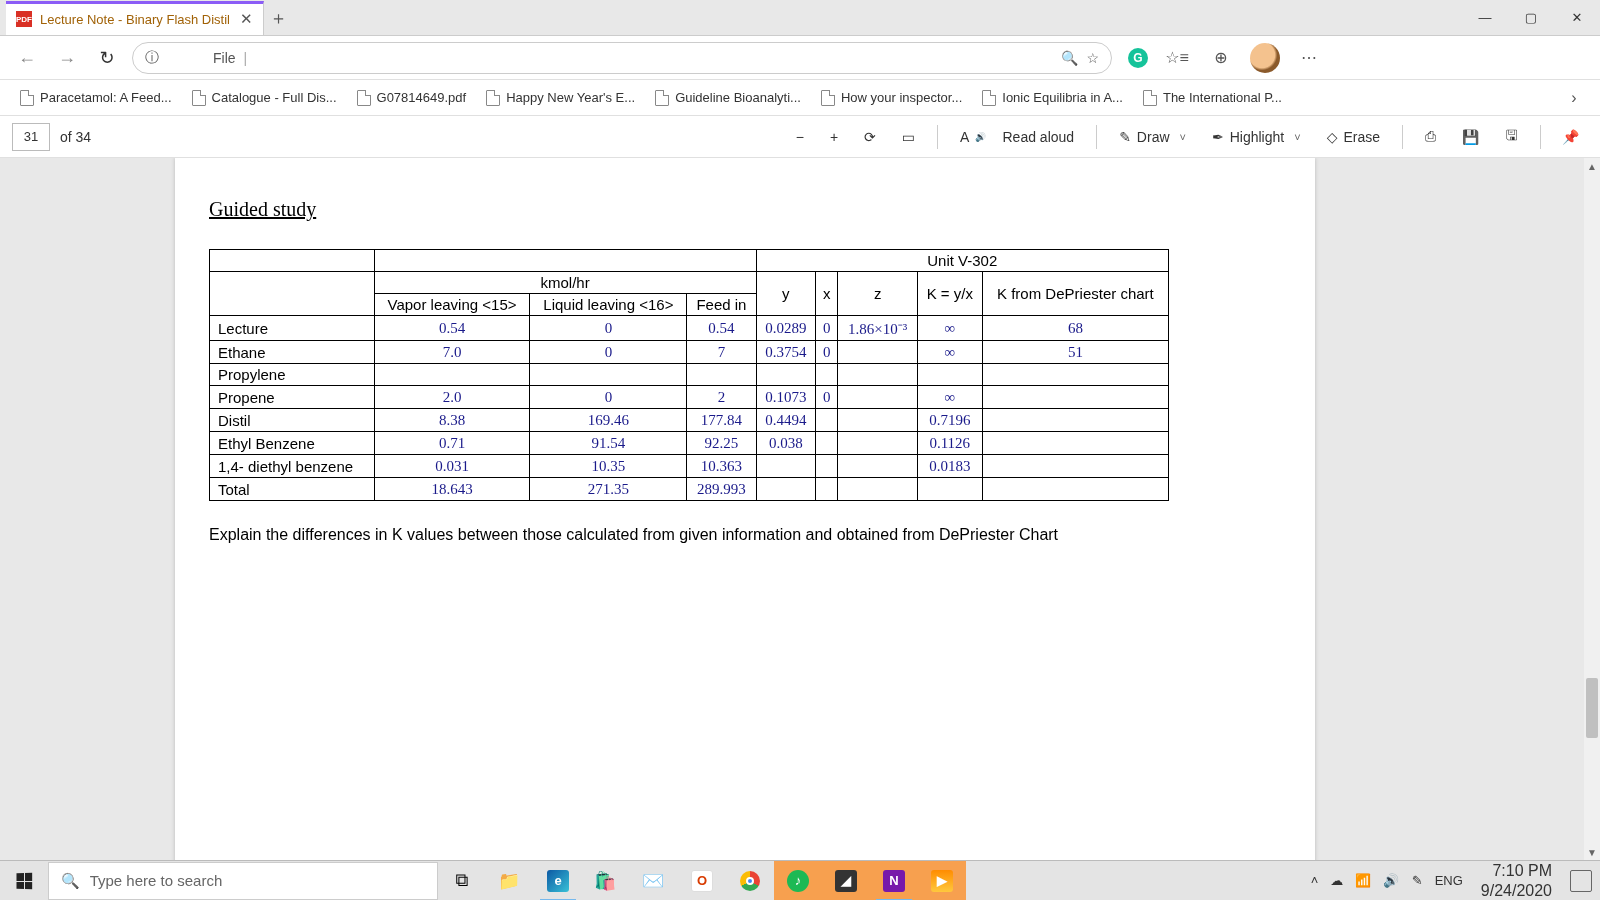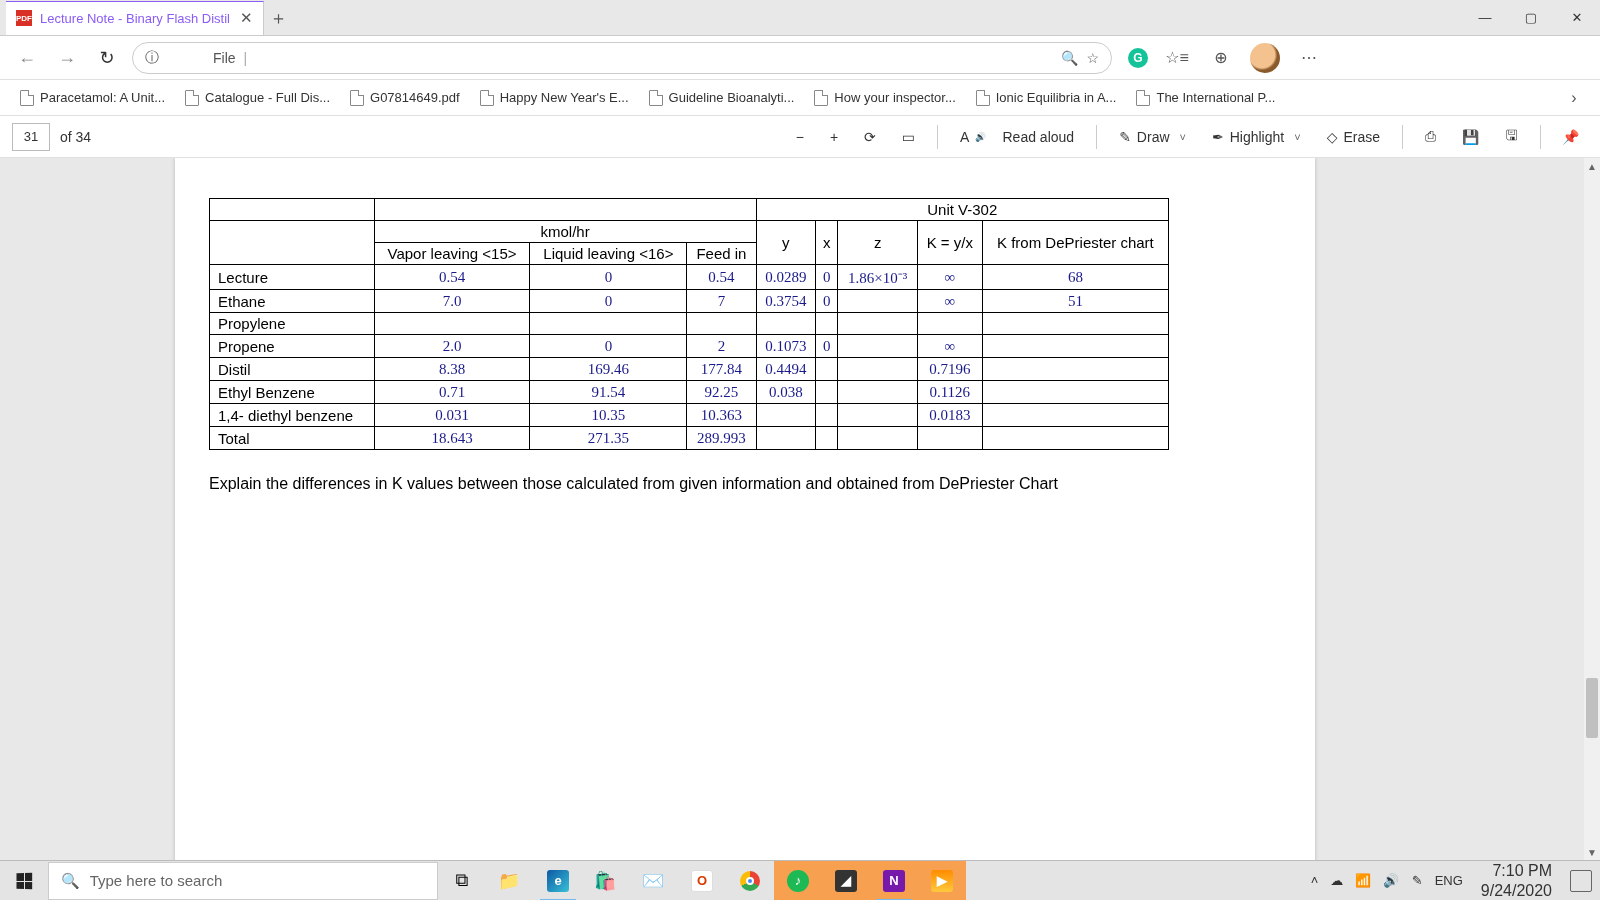--- a/index.html
+++ b/index.html
@@ -1,22 +1,22 @@
 <!DOCTYPE html>
 <html><head>
 <meta charset="utf-8">
 <style>
   * { box-sizing: border-box; margin: 0; padding: 0; }
   body { font-family: "Segoe UI", Arial, sans-serif; font-size: 13px; background: #fff; width: 1600px; height: 900px; overflow: hidden; position: relative; }
   
   
   .titlebar { height: 36px; display: flex; align-items: center; background: #e8e8e8; border-bottom: 1px solid #ccc; }
-  .tab { background: #fff; height: 34px; display: flex; align-items: center; padding: 0 10px; border-top: 1px solid #8b5cf6; border-right: 1px solid #ccc; margin-left: 6px; max-width: 280px; }
+  .tab { background: #fff; height: 34px; display: flex; align-items: center; padding: 0 10px; border-top: 3px solid #8b5cf6; border-right: 1px solid #ccc; margin-left: 6px; max-width: 280px; }
   .tab .pdf-ico { width: 16px; height: 16px; background: #d93025; color: #fff; font-size: 8px; display: flex; align-items: center; justify-content: center; margin-right: 8px; font-weight: bold; }
-  .tab .title { font-size: 13px; color: #8b5cf6; white-space: nowrap; overflow: hidden; }
+  .tab .title { font-size: 13px; color: #a16207; white-space: nowrap; overflow: hidden; }
   .tab .close { margin-left: 10px; color: #555; font-size: 15px; cursor: pointer; }
   .newtab { width: 30px; height: 30px; display:flex; align-items:center; justify-content:center; color:#555; font-size:18px; }
   .winctrl { margin-left: auto; display:flex; }
   .winctrl div { width: 46px; height: 36px; display:flex; align-items:center; justify-content:center; color:#333; font-size:13px; }
   
   
   .urlbar { height: 44px; display:flex; align-items:center; padding: 0 12px; gap: 10px; border-bottom: 1px solid #e0e0e0; }
   .navbtn { width:30px; height:30px; display:flex; align-items:center; justify-content:center; color:#888; font-size:18px; }
   .navbtn.active { color:#333; }
   .urlbox { flex:1; height:32px; border:1px solid #ccc; border-radius:16px; display:flex; align-items:center; padding:0 12px; font-size:14px; color:#555; gap:8px; max-width: 980px;}
@@ -108,21 +108,21 @@
     <div class="iconbtn">☆≡</div>
     <div class="iconbtn">⊕</div>
     <div class="avatar"></div>
     <div class="iconbtn">⋯</div>
   </div>
 </div>
 
 <div class="bookmarks">
   <div class="bm">
       <div class="pgico"></div>
-      <span>Paracetamol: A Unit...</span>
+      <span>Paracetamol: A Feed...</span>
     </div>
   <div class="bm">
       <div class="pgico"></div>
       <span>Catalogue - Full Dis...</span>
     </div>
   <div class="bm">
       <div class="pgico"></div>
       <span>G07814649.pdf</span>
     </div>
   <div class="bm">
@@ -165,20 +165,21 @@
   <div class="vsep"></div>
   <div class="toolitem">⎙</div>
   <div class="toolitem">💾</div>
   <div class="toolitem">🖫</div>
   <div class="vsep"></div>
   <div class="toolitem">📌</div>
 </div>
 
 <div class="viewport">
   <div class="page">
+    <div class="gs">Guided study</div>
 
     <table class="data">
       <tbody>
           <tr>
         <td class="left" style="border-right:1px solid #000;"></td>
         <td colspan="3"></td>
         <td colspan="5">Unit V-302</td>
       </tr>
       <tr>
         <td rowspan="2" class="left"></td>

